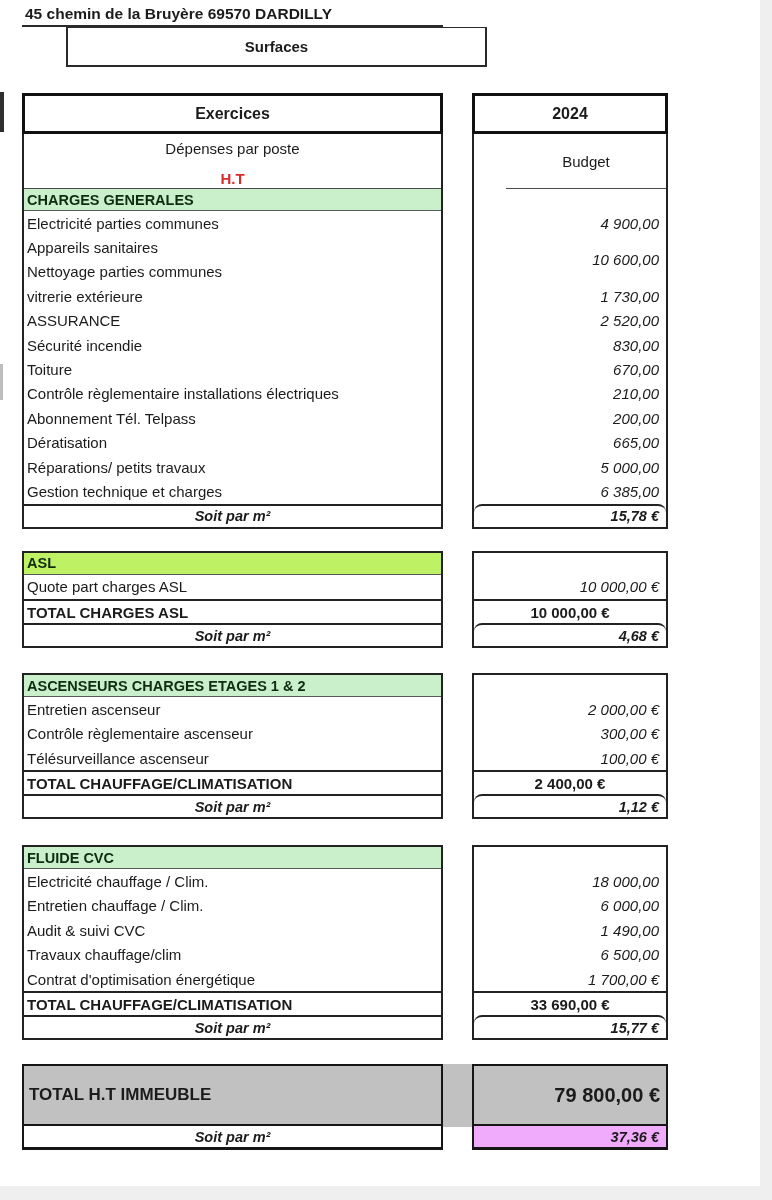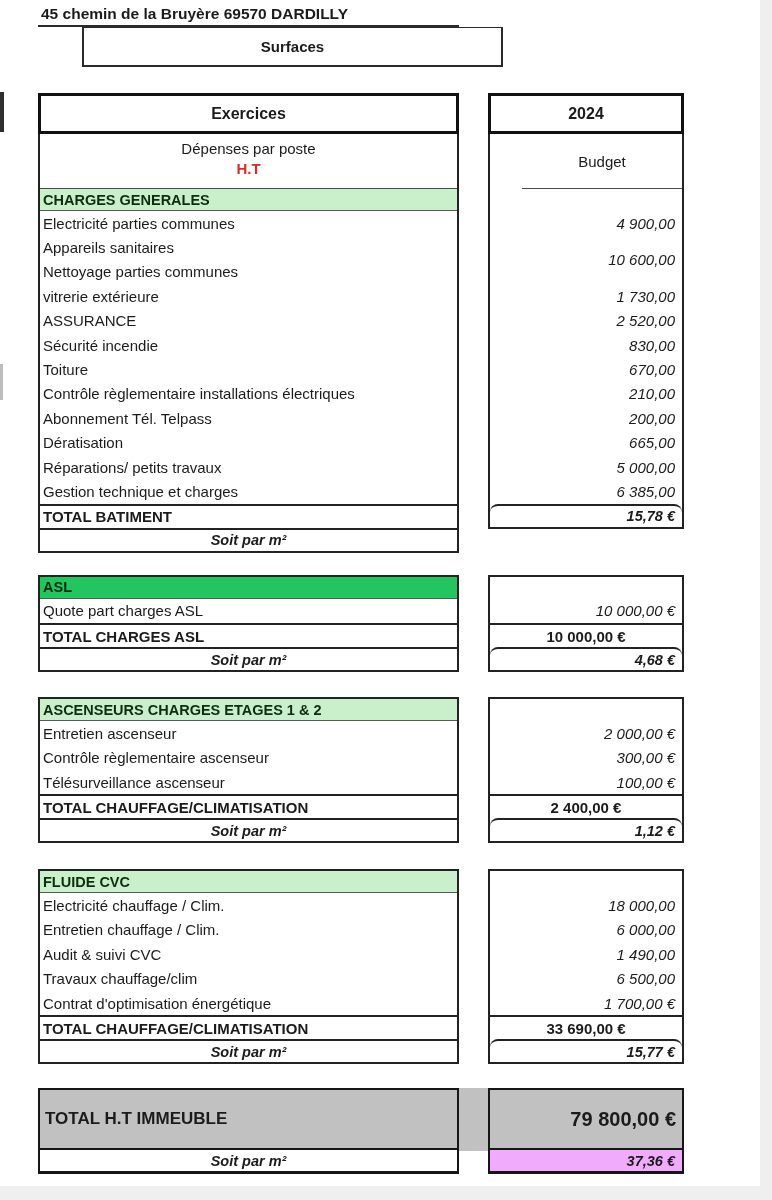--- a/index.html
+++ b/index.html
@@ -1,21 +1,21 @@
 <!DOCTYPE html>
 <html><head>
 <meta charset="utf-8">
 <style>
   * { box-sizing: border-box; margin: 0; padding: 0; }
   html,body { background:#fff; }
   body {
     width:772px; height:1200px; position:relative; overflow:hidden;
     font-family:"Liberation Sans", sans-serif; color:#1b1b1b;
   }
-  .content { position:absolute; left:38px; top:4px; }
+  .content { position:absolute; left:22px; top:4px; }
   .cols { display:flex; align-items:flex-start; }
   .lcol { width:421px; }
   .gapcol { width:29px; position:relative; align-self:stretch; }
   .rcol { width:196px; }
 
   .title {
     width:421px; font-weight:bold; font-size:15.5px; line-height:18px;
     padding:1px 0 2px 3px; border-bottom:2px solid #2a2a2a;
   }
   .surfaces-box {
@@ -29,21 +29,21 @@
   .hdr-cell {
     height:41px; border:3px solid #111;
     display:flex; align-items:center; justify-content:center;
     font-weight:bold; font-size:16px;
   }
 
   .box { border:2px solid #222; background:#fff; }
   .box.no-top { border-top:none; }
 
   .dep-cell { height:55px; border-bottom:1px solid #4a4a4a; text-align:center; padding-top:6px; font-size:15px; }
-  .dep-ht { font-weight:bold; margin-top:3px; }
+  .dep-ht { font-weight:bold; margin-top:13px; }
   .budget-cell { height:55px; border-bottom:1px solid #4a4a4a; display:flex; align-items:center; justify-content:center; font-size:15px;margin-left:32px; }
 
   .green-hdr {
     height:22px; border-bottom:1px solid #5a5a5a;
     display:flex; align-items:center; padding-left:3px;
     font-weight:bold; font-size:14.5px; color:#102c10;
   }
   .row { height:24.4px; display:flex; align-items:center; padding-left:3px; font-size:15px; }
   .total-row { height:24px; border-top:2px solid #222; display:flex; align-items:center; padding-left:3px; font-weight:bold; font-size:15px; }
   .soit-row { height:23px; border-top:2px solid #222; display:flex; align-items:center; justify-content:center; font-weight:bold; font-style:italic; font-size:14.5px; }
@@ -97,21 +97,20 @@
       <div class="row">Nettoyage parties communes</div>
       <div class="row">vitrerie extérieure</div>
       <div class="row">ASSURANCE</div>
       <div class="row">Sécurité incendie</div>
       <div class="row">Toiture</div>
       <div class="row">Contrôle règlementaire installations électriques</div>
       <div class="row">Abonnement Tél. Telpass</div>
       <div class="row">Dératisation</div>
       <div class="row">Réparations/ petits travaux</div>
       <div class="row">Gestion technique et charges</div>
-      <div class="total-row">TOTAL  BATIMENT</div>
       <div class="soit-row">Soit par m²</div>
     </div>
     <div class="gapcol"></div>
     <div class="rcol box no-top">
       <div class="budget-cell">Budget</div>
       <div class="rspacer"></div>
       <div class="val">4 900,00</div>
       <div class="val span2">10 600,00</div>
       <div class="val">1 730,00</div>
       <div class="val">2 520,00</div>
@@ -123,21 +122,21 @@
       <div class="val">5 000,00</div>
       <div class="val">6 385,00</div>
       <div class="rsoit">15,78 €</div>
     </div>
   </div>
 
   <div class="vgap22"></div>
 
   <div class="cols">
     <div class="lcol box">
-      <div class="green-hdr js-green" style="background: #22c55e;">ASL</div>
+      <div class="green-hdr js-green" style="background: #bef264;">ASL</div>
       <div class="row">Quote part charges ASL</div>
       <div class="total-row">TOTAL CHARGES ASL</div>
       <div class="soit-row">Soit par m²</div>
     </div>
     <div class="gapcol"></div>
     <div class="rcol box">
       <div class="rspacer"></div>
       <div class="val">10 000,00 €</div>
       <div class="rtotal">10 000,00 €</div>
       <div class="rsoit">4,68 €</div>

